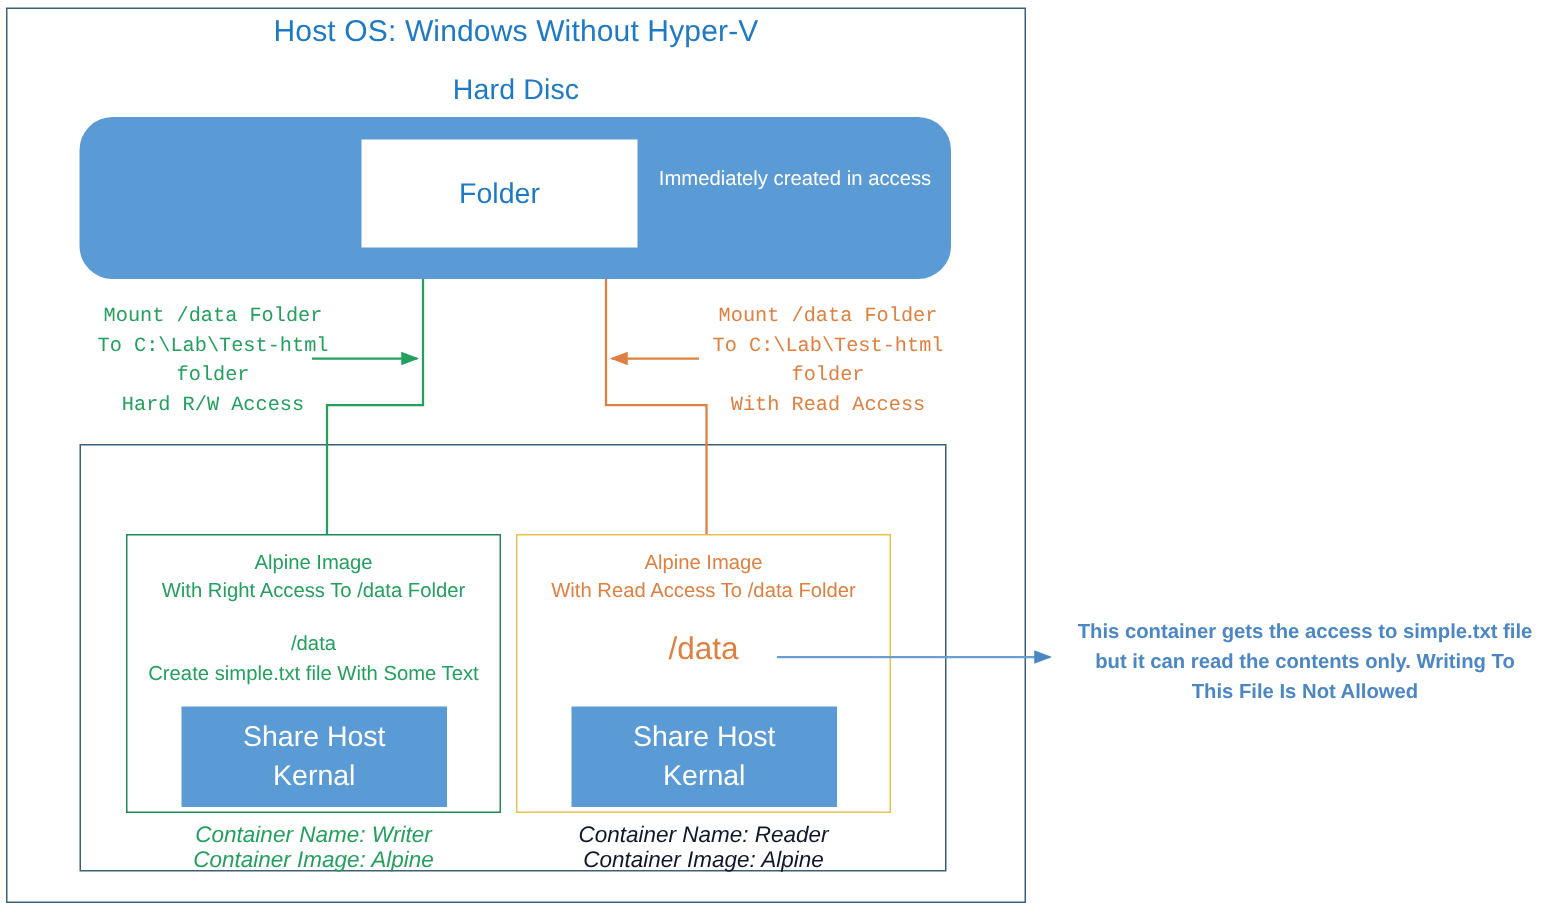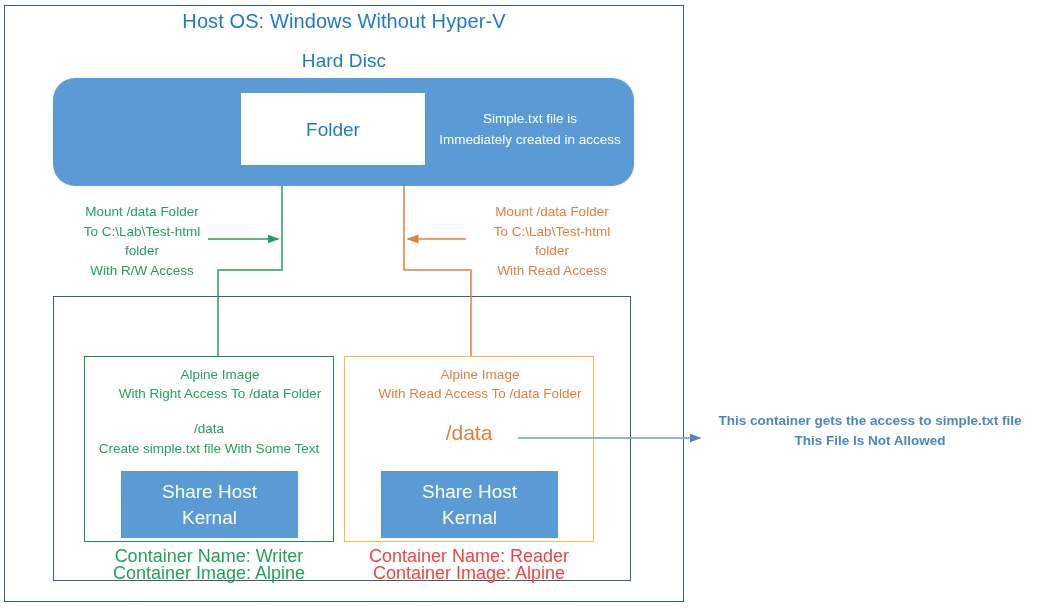--- a/index.html
+++ b/index.html
@@ -88,20 +88,21 @@
     line-height: 21px;
     text-align: center;
   }
   #disc-note .ln { display: block; white-space: nowrap; }
 
   
   .mount-note {
     font-size: 13.5px;
     line-height: 19.5px;
     text-align: center;
+    font-family: Liberation Mono, monospace;
   }
   .mount-note .ln { display: block; white-space: nowrap; }
   #mount-left {
     left: 62px; top: 202px;
     width: 160px;
     color: #23a05e;
   }
   #mount-right {
     left: 472px; top: 202px;
     width: 160px;
@@ -127,21 +128,21 @@
     width: 250px; height: 186px;
     border: 1.4px solid #1e8a52;
   }
   #container-reader {
     left: 344px; top: 356px;
     width: 250px; height: 186px;
     border: 1.4px solid #e8c24a;
   }
   .cbox-head {
     position: absolute;
-    left: 11px; top: 8px;
+    left: 0; top: 8px;
     width: 100%;
     text-align: center;
     font-size: 13.5px;
     line-height: 19px;
   }
   .cbox-head .ln { display: block; white-space: nowrap; }
   .cbox-mid {
     position: absolute;
     left: 0; top: 62px;
     width: 100%;
@@ -169,34 +170,35 @@
   .kernel-box .ln {
     color: #ffffff;
     font-size: 19px;
     line-height: 26px;
     text-align: center;
     white-space: nowrap;
   }
 
   
   .cfoot {
-    font-size: 18px;
+    font-size: 15px;
     line-height: 17px;
     text-align: center;
+    font-style: italic;
   }
   .cfoot .ln { display: block; white-space: nowrap; }
   #foot-writer {
     left: 84px; top: 548px;
     width: 250px;
     color: #23a05e;
   }
   #foot-reader {
     left: 344px; top: 548px;
     width: 250px;
-    color: #ef4444;
+    color: #0f172a;
     text-align: center;
   }
 
   
   #right-note {
     left: 706px; top: 411px;
     width: 328px;
     color: #4a87c4;
     font-size: 13.5px;
     font-weight: bold;
@@ -222,29 +224,28 @@
   <div id="hard-disc-title" class="abs title-blue">Hard Disc</div>
   <div id="host-title" class="abs title-blue">Host OS: Windows Without Hyper-V</div>
 
   <div id="hard-disc" class="abs"></div>
 
   <div id="folder-box" class="abs">
     <span class="ln">Folder</span>
   </div>
 
   <div id="disc-note" class="abs">
-    <span class="ln">Simple.txt  file is</span>
     <span class="ln">Immediately  created in access</span>
   </div>
 
   <div id="mount-left" class="abs mount-note">
     <span class="ln">Mount  /data Folder</span>
     <span class="ln">To C:\Lab\Test-html</span>
     <span class="ln">folder</span>
-    <span class="ln">With R/W Access</span>
+    <span class="ln">Hard R/W Access</span>
   </div>
 
   <div id="mount-right" class="abs mount-note">
     <span class="ln">Mount  /data Folder</span>
     <span class="ln">To C:\Lab\Test-html</span>
     <span class="ln">folder</span>
     <span class="ln">With Read Access</span>
   </div>
 
   <div id="docker-box" class="abs"></div>
@@ -282,20 +283,21 @@
     <span class="ln">Container Name: Writer</span>
     <span class="ln">Container Image: Alpine</span>
   </div>
   <div id="foot-reader" class="abs cfoot">
     <span class="ln">Container Name: Reader</span>
     <span class="ln">Container Image: Alpine</span>
   </div>
 
   <div id="right-note" class="abs">
     <span class="ln">This container gets the access to simple.txt file</span>
+    <span class="ln">but it can read the contents only. Writing To</span>
     <span class="ln">This File Is Not Allowed</span>
   </div>
 
   <svg id="connectors" class="abs" width="1038" height="615">
     <defs>
       <marker id="arrow-green" markerWidth="8" markerHeight="8" refX="7" refY="3" orient="auto" markerUnits="strokeWidth">
         <path d="M0,0 L8,3 L0,6 z" fill="#23a05e"></path>
       </marker>
       <marker id="arrow-orange" markerWidth="8" markerHeight="8" refX="7" refY="3" orient="auto" markerUnits="strokeWidth">
         <path d="M0,0 L8,3 L0,6 z" fill="#e08040"></path>

